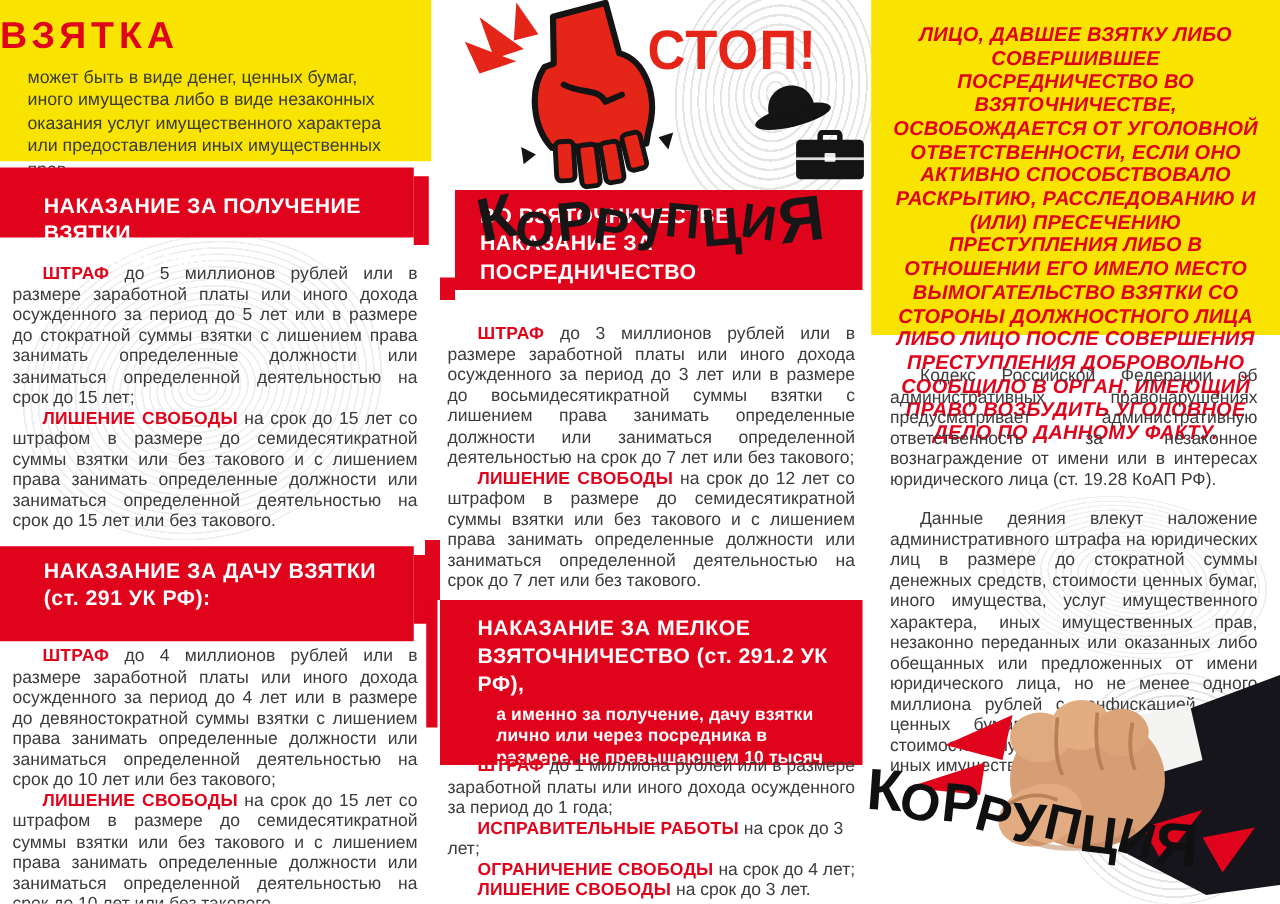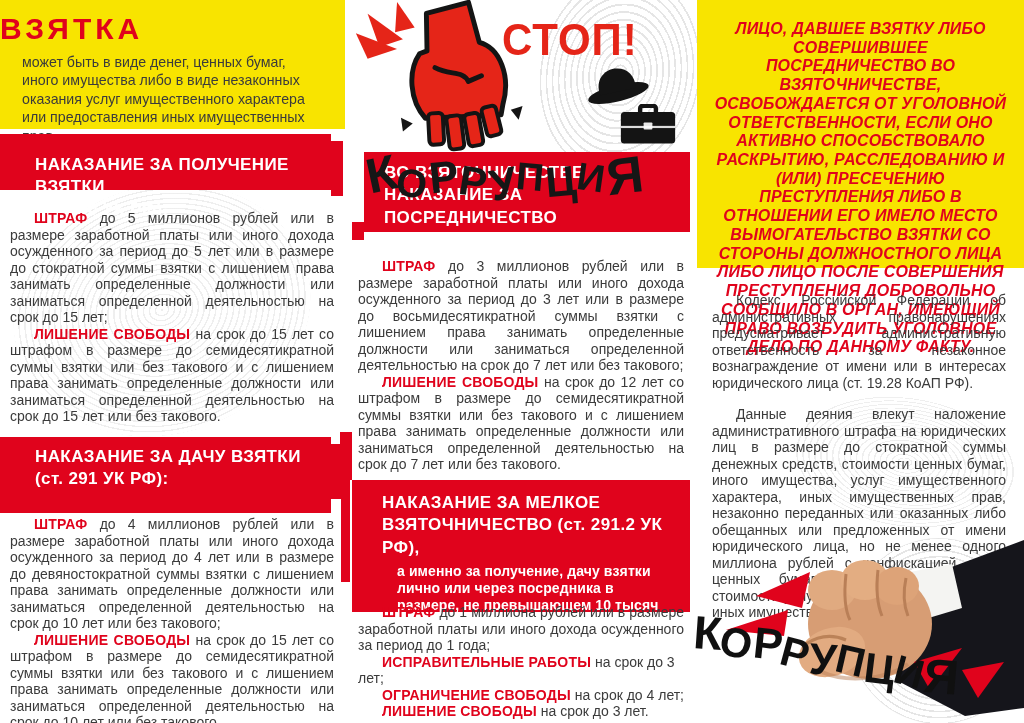--- a/index.html
+++ b/index.html
@@ -28,21 +28,21 @@
   
   #l-yellow { left:0; top:0; width:345px; height:129px; padding-top:12px; text-align:left; }
   #l-title  { font-size:30px; font-weight:bold; color:#e0031c; letter-spacing:4px; }
   #l-sub    { font-size:14.2px; line-height:1.3; margin-top:7px; padding:0 22px; color:#3b3b3b; }
   #l-band1  { left:0; top:134px; width:331px; height:56px; padding:20px 0 0 35px; }
   #l-text1  { left:10px; top:210px; width:324px; }
   #l-band2  { left:0; top:437px; width:331px; height:76px; padding:9px 0 0 35px; }
   #l-text2  { left:10px; top:516px; width:324px; }
 
   
-  #c-graphic { position:absolute; left:336px; top:0; width:338px; height:192px; }
+  #c-graphic { position:absolute; left:352px; top:0; width:338px; height:192px; }
   #c-stop {
     position:absolute; left:166px; top:16px; z-index:2;
     font-size:42px; font-weight:bold; color:#e52518; letter-spacing:1px; transform:scaleY(1.06);
   }
   .fist-top { position:absolute; left:14px; top:0; width:200px; height:152px; z-index:1; }
   .word-top {
     position:absolute; left:0; bottom:-6px; width:100%; text-align:center; z-index:3;
     font-weight:bold; font-size:44px; color:#161616; line-height:1; letter-spacing:1px;
   }
   .ltr { display:inline-block; }

